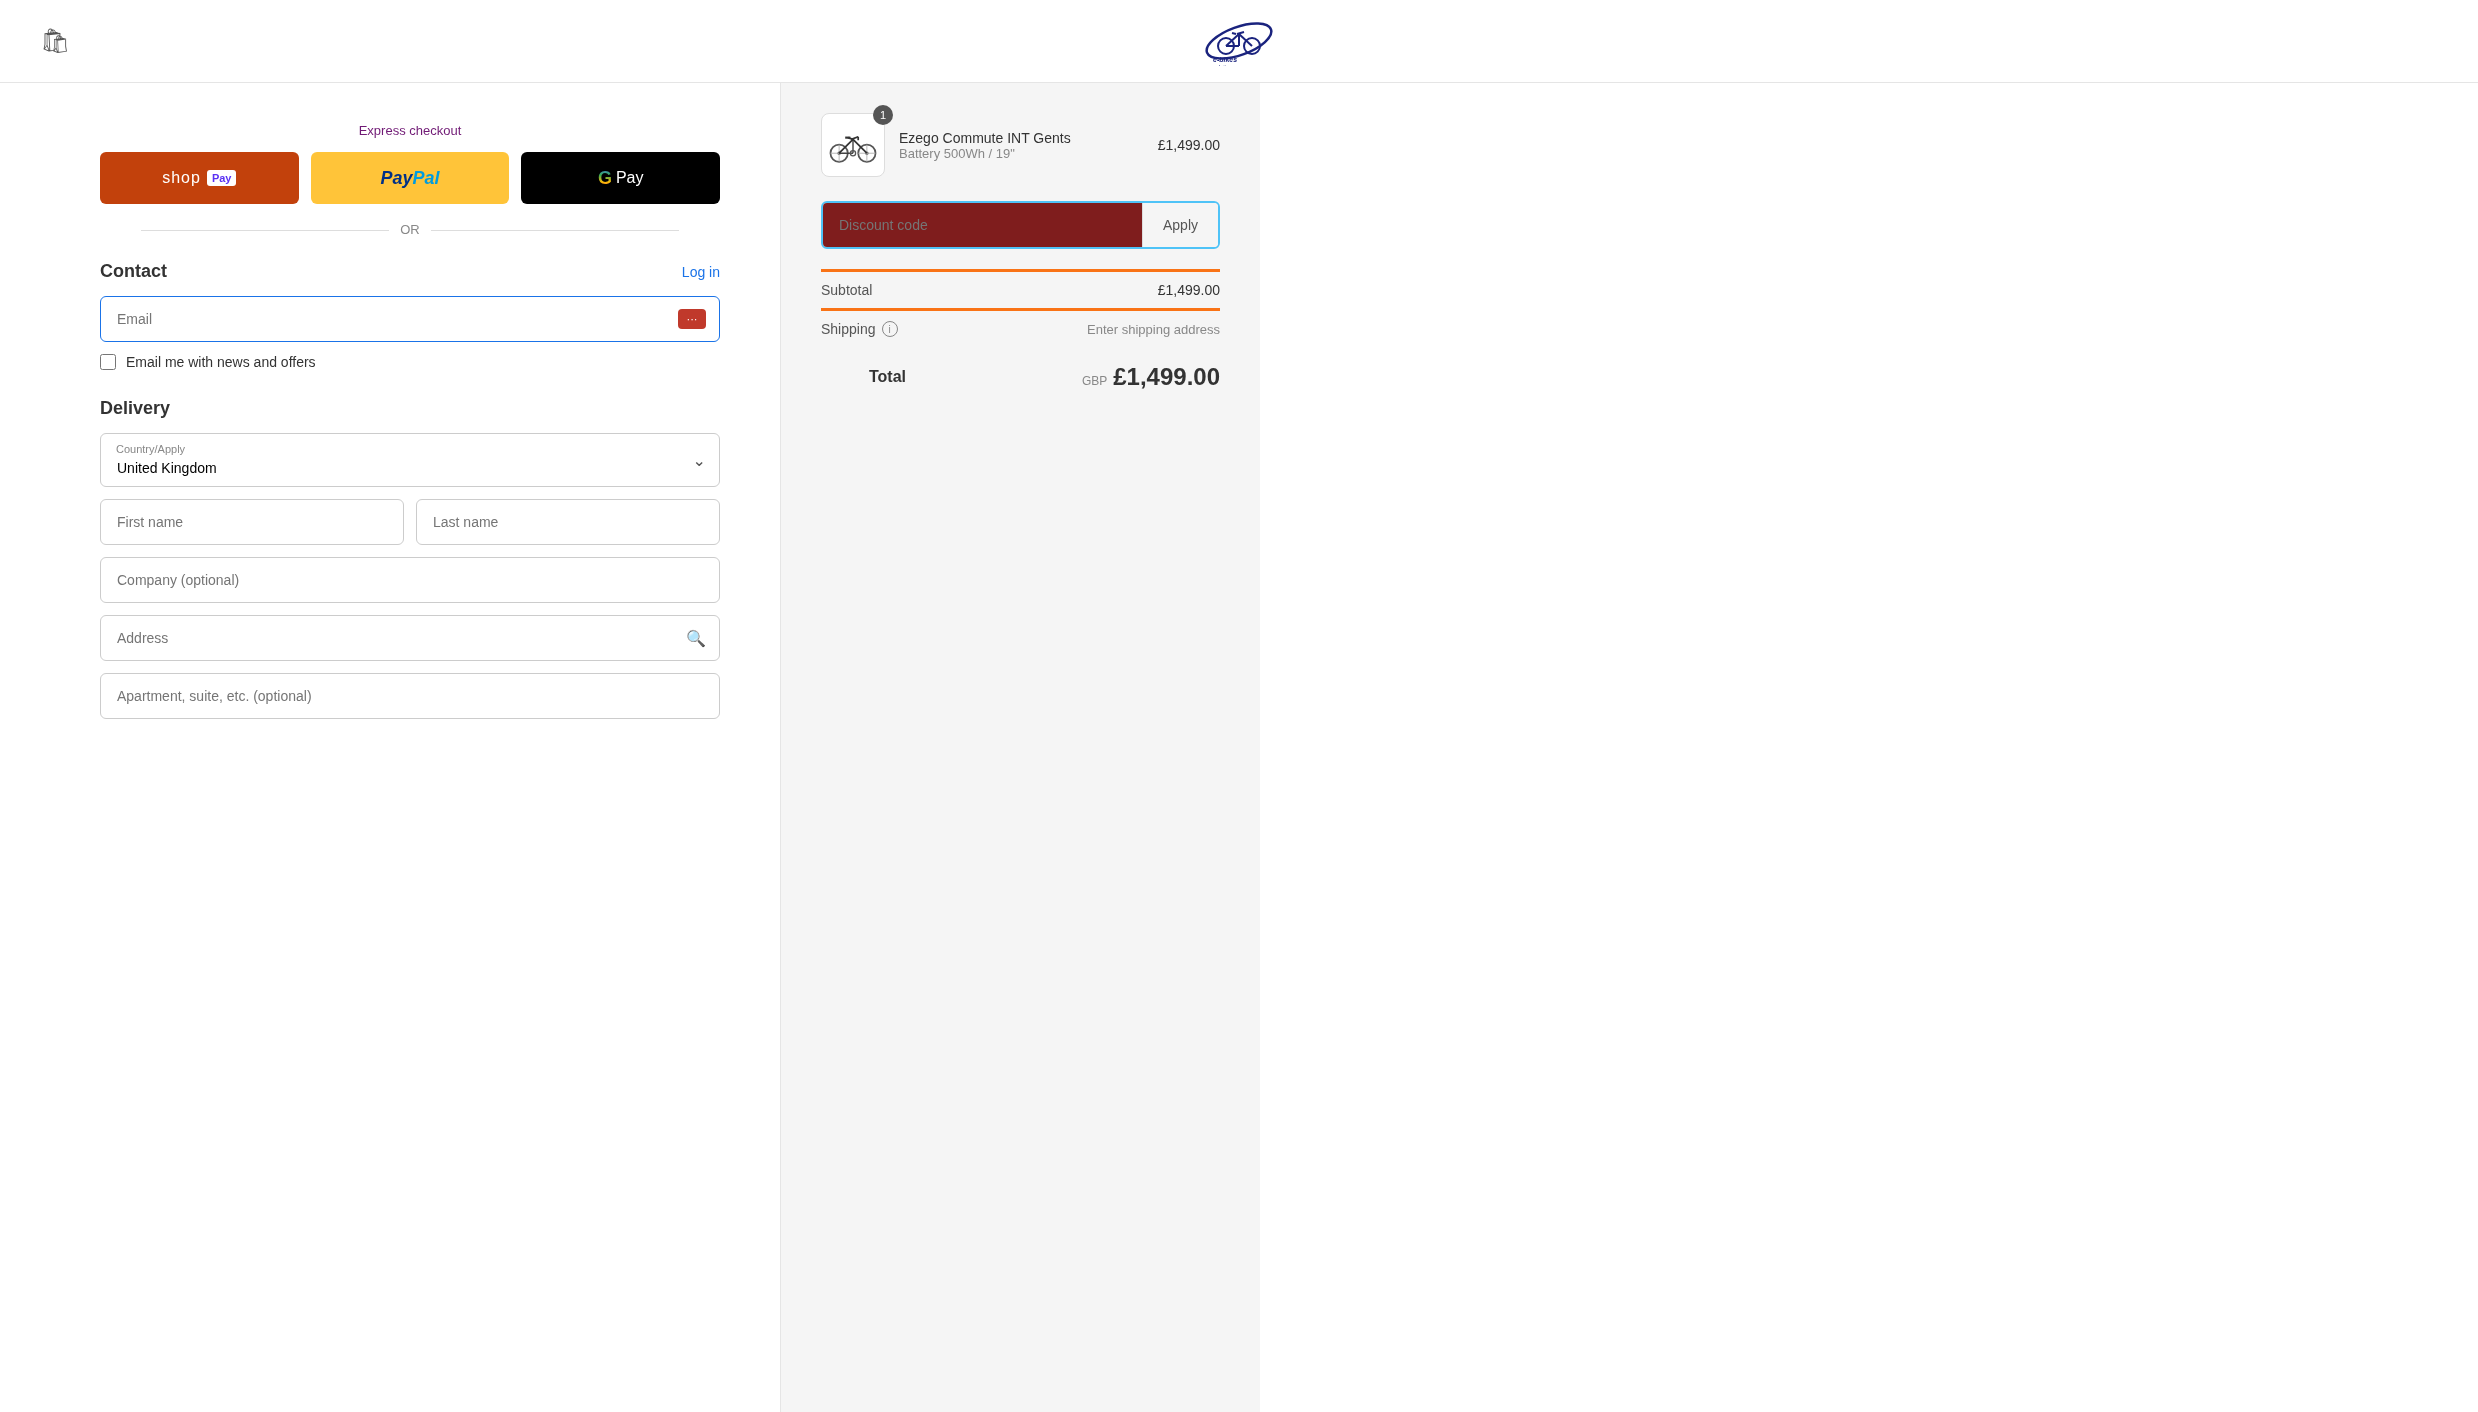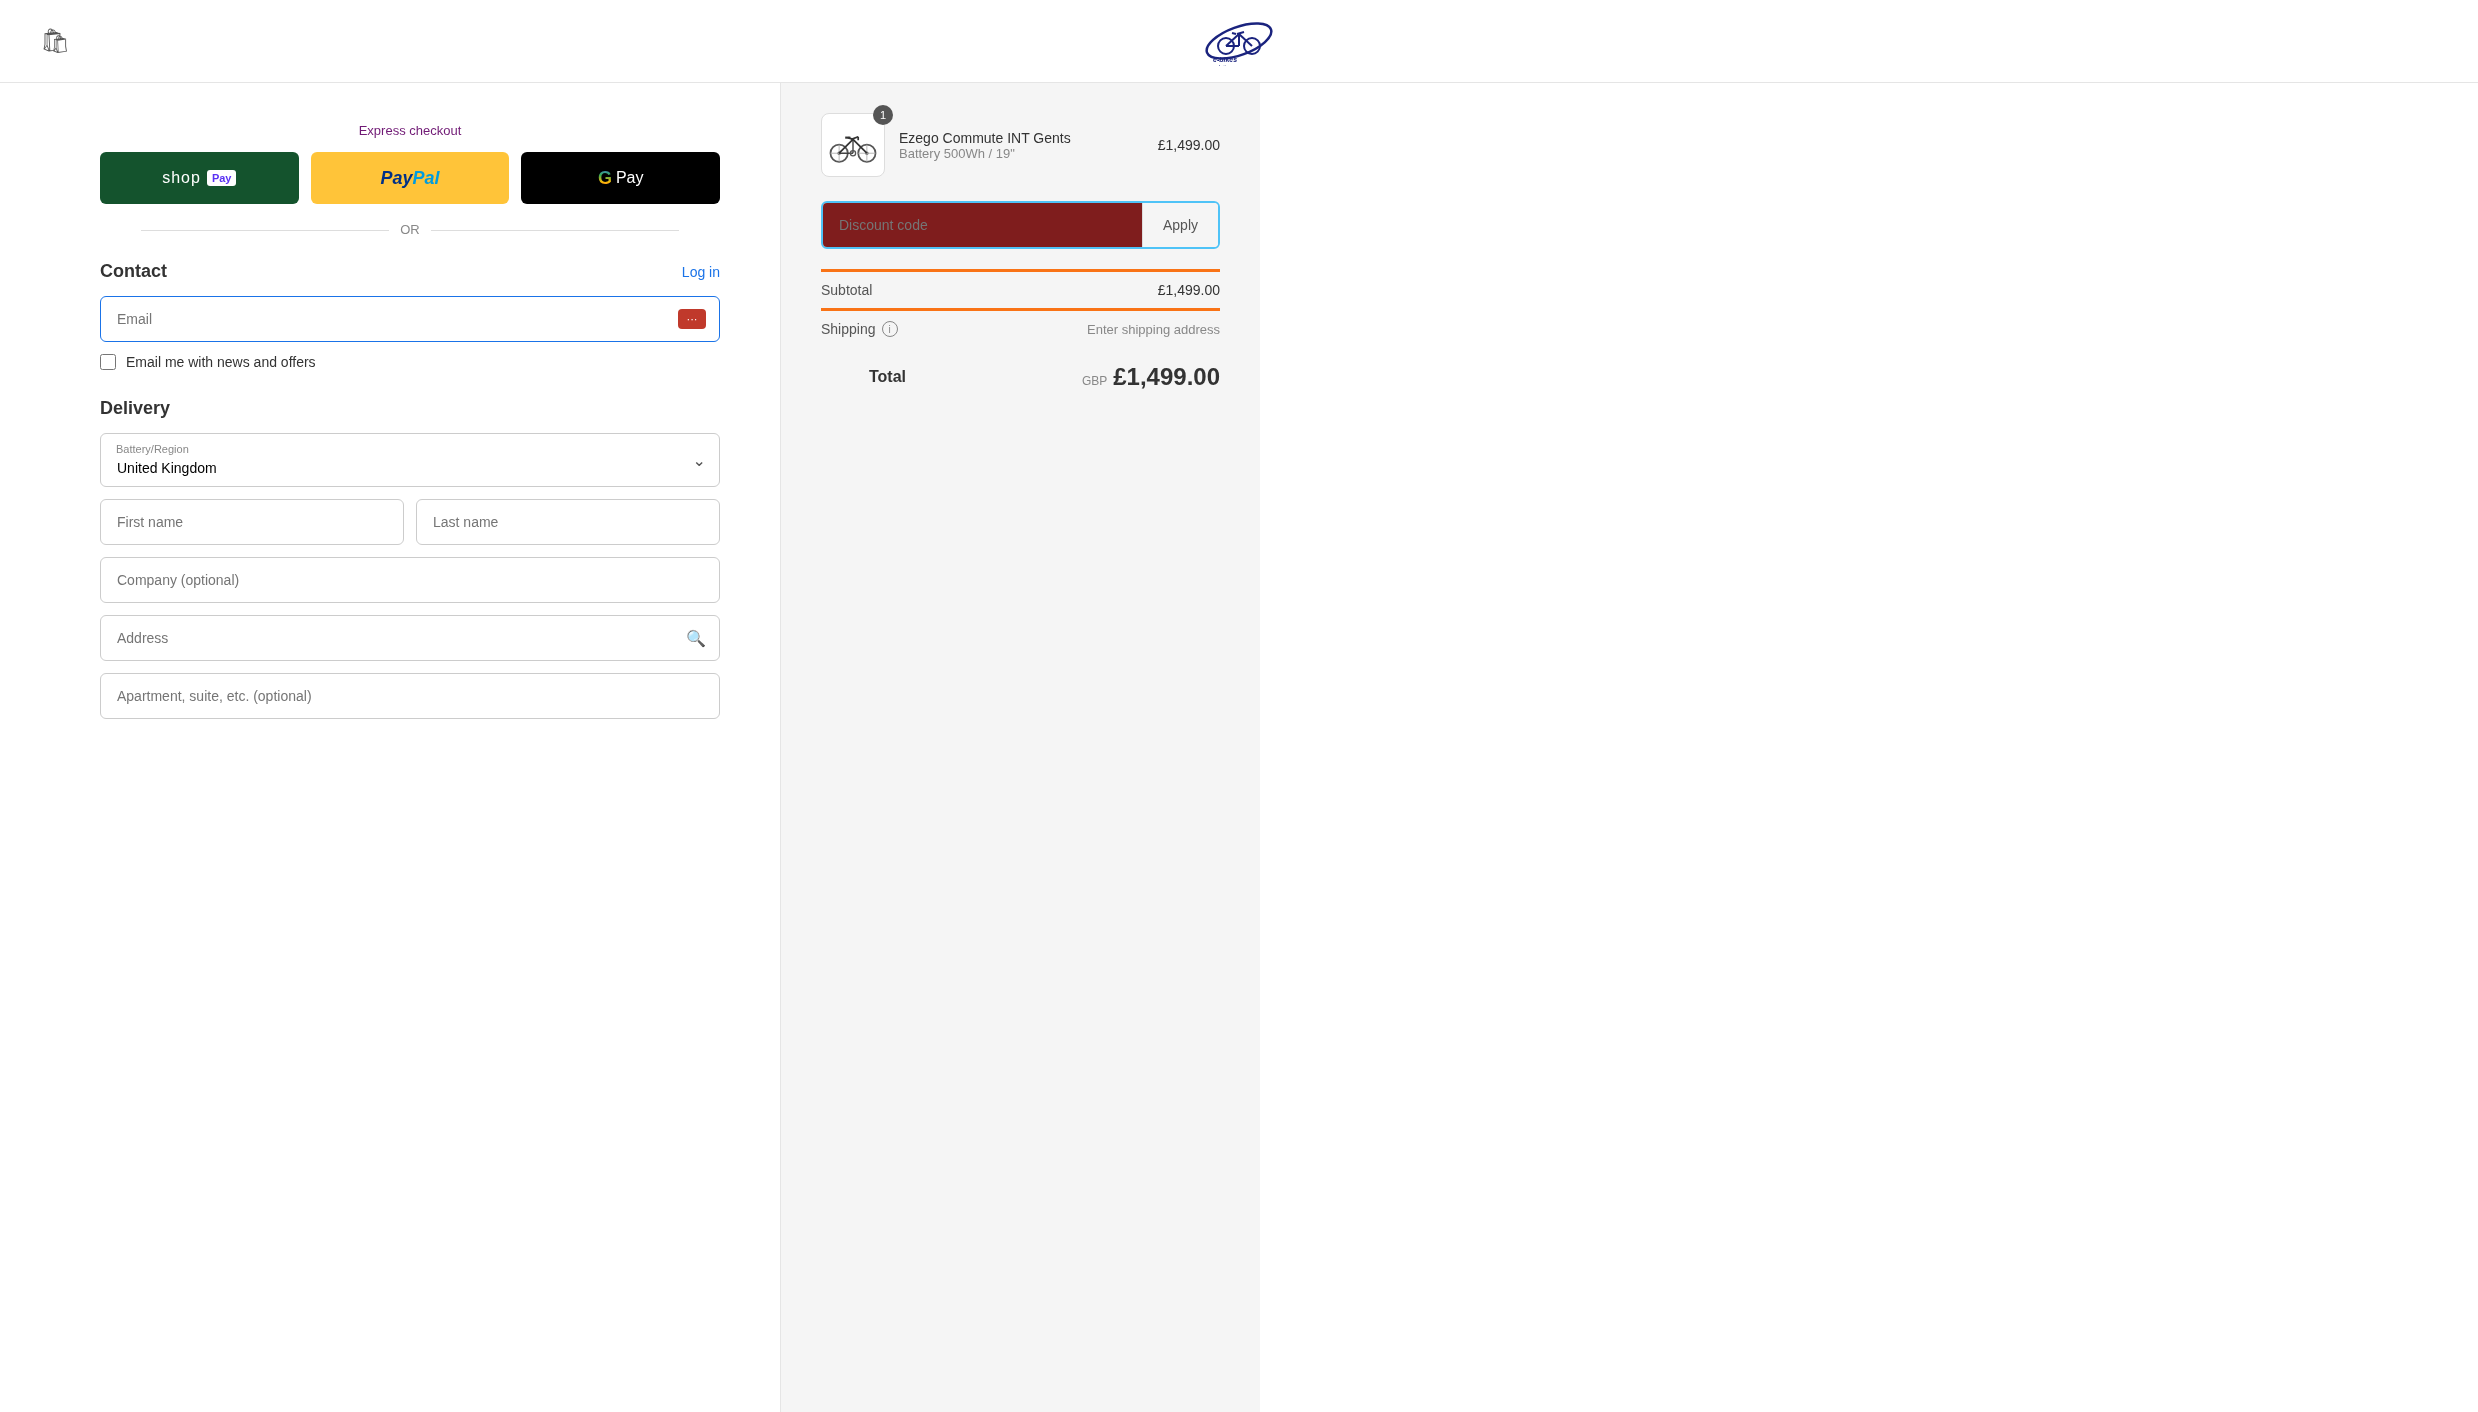--- a/index.html
+++ b/index.html
@@ -65,21 +65,21 @@
       border-radius: 6px;
       border: none;
       cursor: pointer;
       font-size: 16px;
       font-weight: 600;
       display: flex;
       align-items: center;
       justify-content: center;
     }
     .btn-shop {
-      background: #14532d;
+      background: #c2410c;
       color: #fff;
     }
     .btn-paypal {
       background: #ffc439;
       color: #003087;
     }
     .btn-gpay {
       background: #000;
       color: #fff;
     }
@@ -475,21 +475,21 @@
       <div class="checkbox-row">
         <input type="checkbox" style="">
         <label class="checkbox-label">Email me with news and offers</label>
       </div>
     </div>
 
     <div class="delivery-section">
       <h2 class="delivery-title">Delivery</h2>
 
       <div class="select-wrapper">
-        <label class="field-label">Battery/Region</label>
+        <label class="field-label">Country/Apply</label>
         <select class="select-field">
           <option>United Kingdom</option>
         </select>
         <span class="chevron-icon">⌄</span>
       </div>
 
       <div class="name-row">
         <input class="form-field" type="text" placeholder="First name" style="">
         <input class="form-field" type="text" placeholder="Last name" style="">
       </div>

